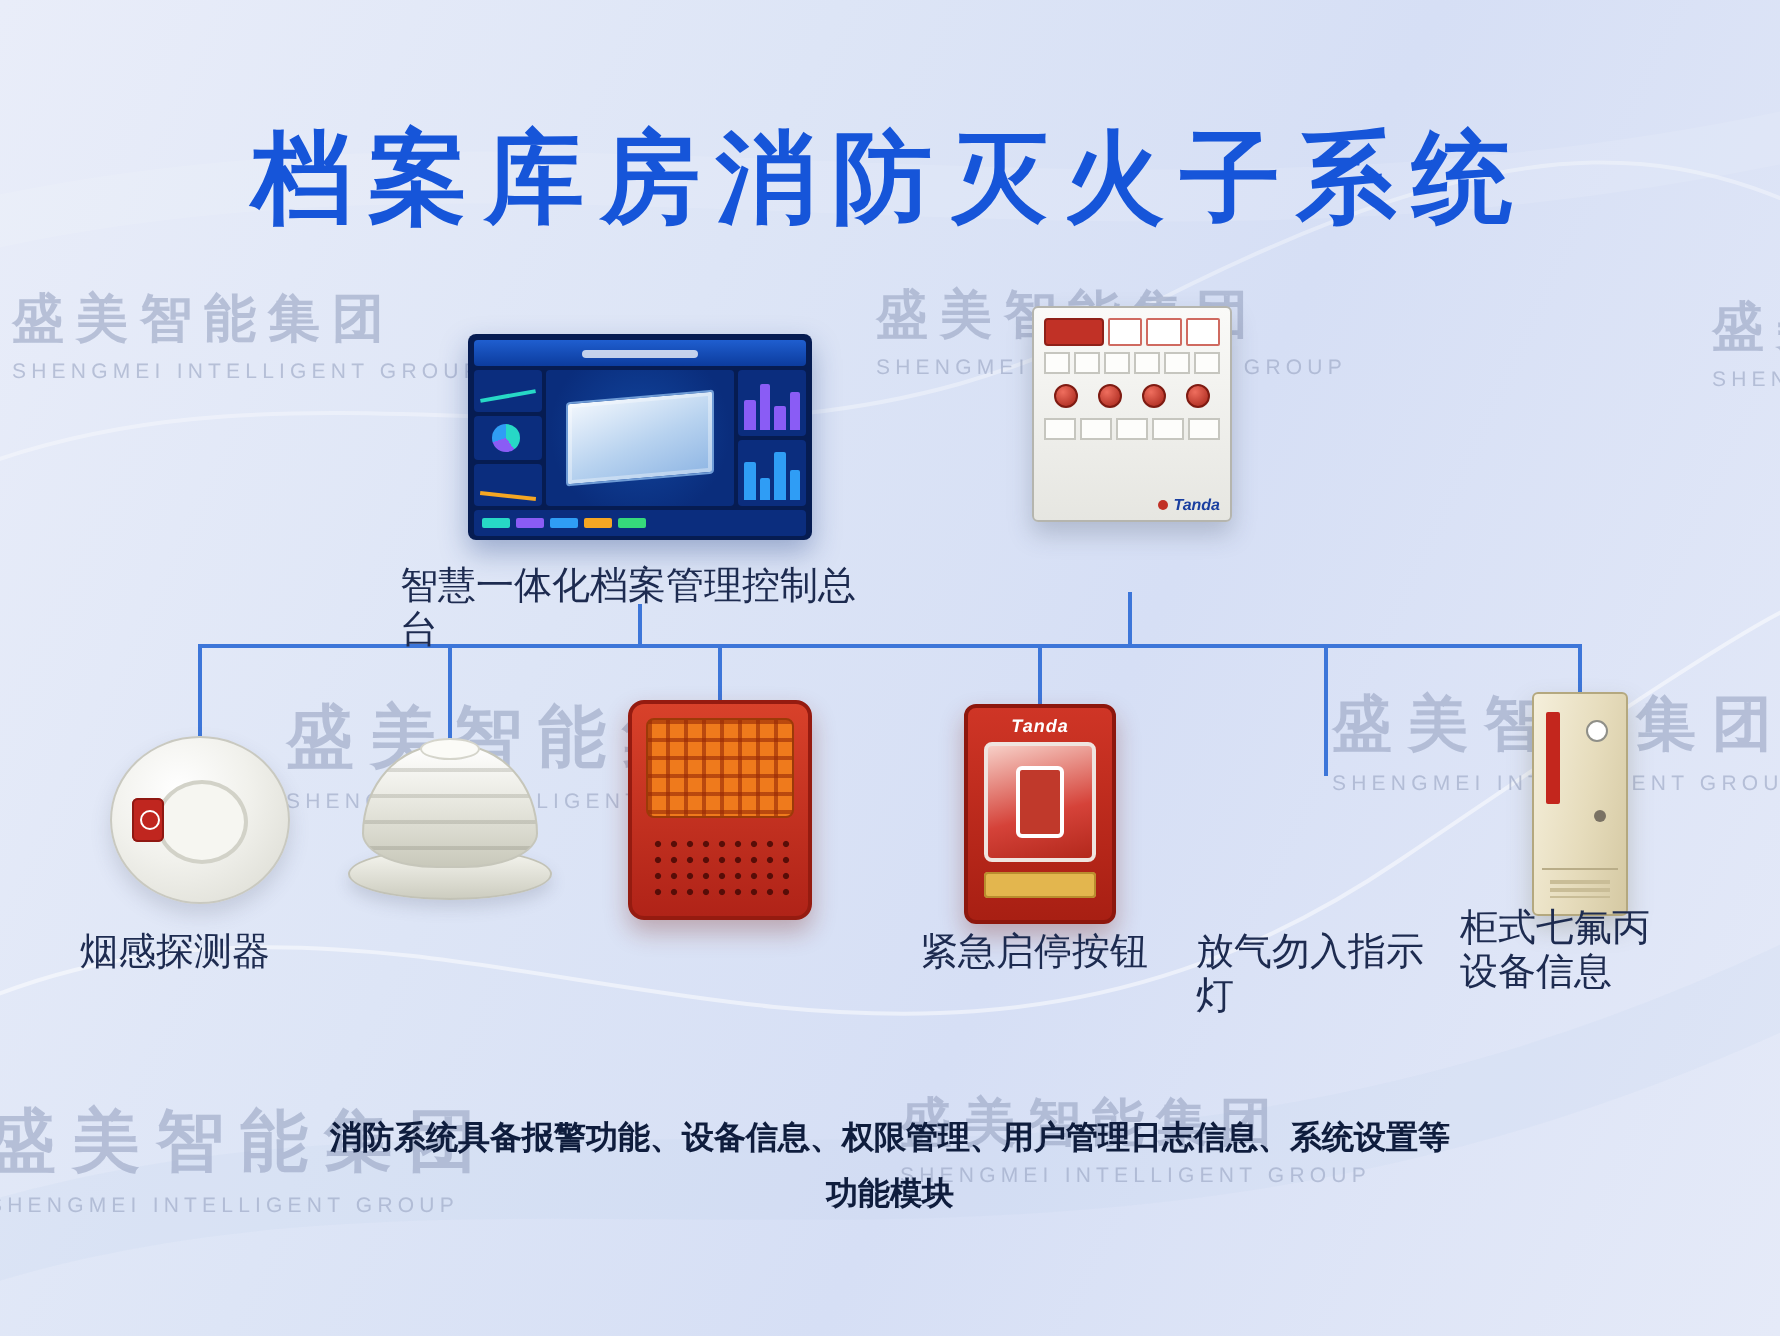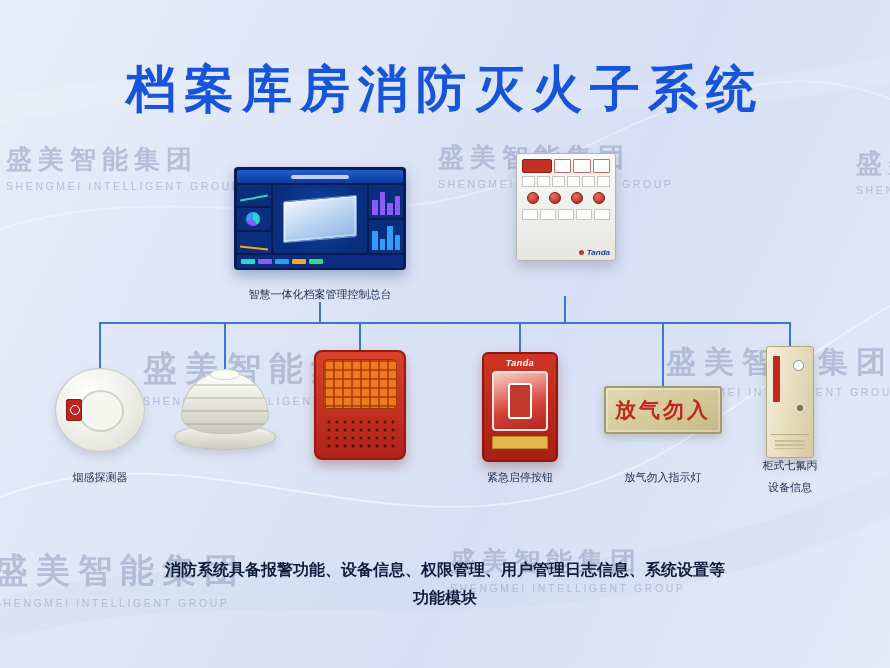--- a/index.html
+++ b/index.html
@@ -19,21 +19,21 @@
   .wm-cn { font-weight: 700; letter-spacing: 6px; }
   .wm-en { font-size: 10.5px; letter-spacing: 2.6px; margin-top: 3px; }
   .wm-sm .wm-cn { font-size: 26px; }
   .wm-md .wm-cn { font-size: 30px; letter-spacing: 8px; }
   .wm-lg .wm-cn { font-size: 34px; letter-spacing: 8px; }
 
   
   .h-line, .v-line { position: absolute; background: #3d76d9; z-index: 2; }
   .h-line { height: 2px; } .v-line { width: 2px; }
 
-  .dev-label { position: absolute; z-index: 3; text-align: center; font-size: 11px;
+  .dev-label { position: absolute; z-index: 3; text-align: left; font-size: 19px;
     color: #1d2b50; font-weight: 500; line-height: 22px; }
 
   
   .console { position: absolute; left: 234px; top: 167px; width: 172px; height: 103px; z-index: 2;
     background: #061c52; border-radius: 4px; padding: 3px; box-shadow: 0 6px 14px rgba(30,60,130,0.35); }
   .c-head { height: 13px; border-radius: 2px; background: linear-gradient(#1f5ecf,#0c3c9e);
     display: flex; align-items: center; justify-content: center; }
   .c-head .bar { width: 58px; height: 4px; background: rgba(255,255,255,0.75); border-radius: 2px; }
   .c-body { display: flex; gap: 2px; margin-top: 2px; height: 68px; }
   .c-col { width: 34px; display: flex; flex-direction: column; gap: 2px; }
@@ -299,23 +299,20 @@
 
   <div class="ebtn">
     <span class="eb-brand">Tanda</span>
     <div class="eb-window">
       <div class="eb-core"></div>
     </div>
     <div class="eb-strip"></div>
   </div>
   <div class="dev-label" style="left:460px;top:466px;width:120px">紧急启停按钮</div>
 
-  <div class="gas-sign">
-    <span class="gs-text">放气勿入</span>
-  </div>
   <div class="dev-label" style="left:598px;top:466px;width:130px">放气勿入指示灯</div>
 
   <div class="cabinet">
     <div class="cab-strip"></div>
     <div class="cab-gauge"></div>
     <div class="cab-lock"></div>
     <div class="cab-seam"></div>
     <div class="cab-vent"></div>
   </div>
   <div class="dev-label" style="left:730px;top:454px;width:120px">

